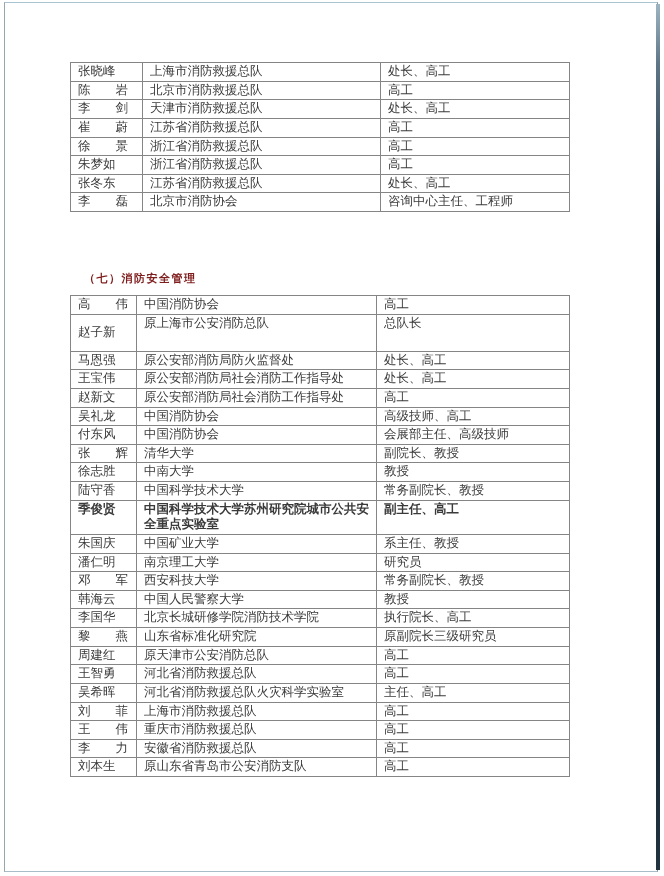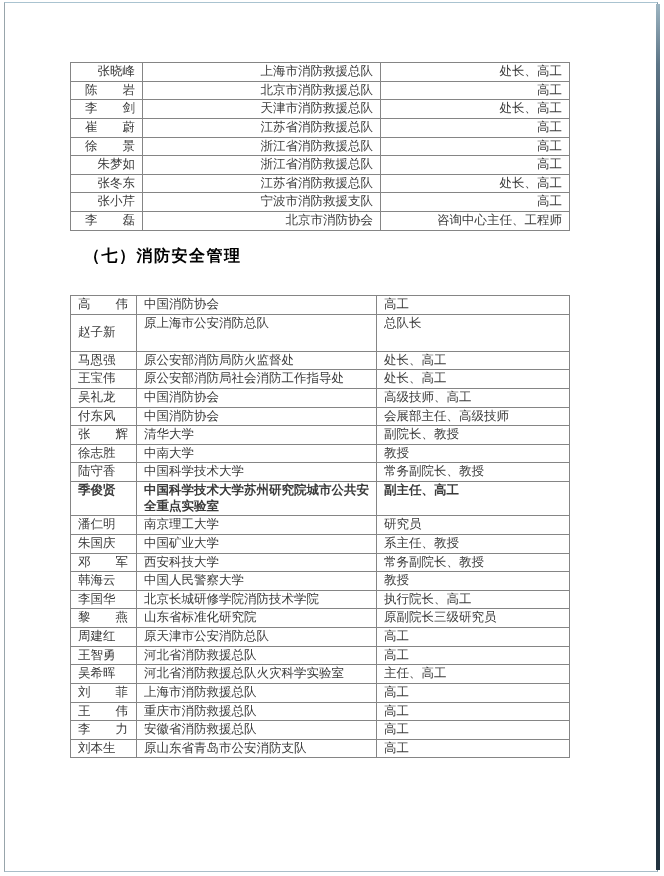--- a/index.html
+++ b/index.html
@@ -16,38 +16,38 @@
     border-bottom-color:#a9bdc8; border-right-color:#7e98a8;
   }
   .dark-edge {
     position:absolute; left:656px; top:4px; width:4px; height:866px;
     background:linear-gradient(180deg,#9db5c2 0%,#5d7587 7%,#16242f 28%,#0f1d29 65%,#223340 100%);
   }
   table.roster {
     position:absolute; left:70px; width:500px;
     border-collapse:collapse; table-layout:fixed;
   }
-  #table1 { top:62px;text-align:right; }
+  #table1 { top:62px; }
   #table2 { top:295px; }
   table.roster td {
     border:1px solid #858585;
     padding:1px 7px; height:15px;
     font-size:12.5px; line-height:1.25; color:#3a3a3a;
     vertical-align:middle; overflow:hidden; white-space:normal;
     word-break:break-all;
   }
   #table1 col.c-name { width:72px; } #table1 col.c-org { width:238px; }
   #table2 col.c-name { width:66px; } #table2 col.c-org { width:240px; }
   tr.tall-a td { height:34px; vertical-align:top; }
   tr.tall-a td.cell-name { vertical-align:middle;margin-left:44px; }
   tr.tall-b td { height:30px; vertical-align:top;font-weight:bold; }
   .section-heading {
-    position:absolute; left:84px; top:246px; margin:0;
-    font-size:16px; font-weight:bold; letter-spacing:1.5px;
-    color:#000000; white-space:nowrap;
+    position:absolute; left:84px; top:271px; margin:0;
+    font-size:11px; font-weight:bold; letter-spacing:1.5px;
+    color:#7f1d1d; white-space:nowrap;
   }
 </style>
 </head>
 <body>
 
 <div class="canvas">
   <div class="page-frame"></div>
   <div class="dark-edge"></div>
 
   <table class="roster" id="table1">
@@ -86,25 +86,20 @@
           <td class="cell-name">朱梦如</td>
           <td class="cell-org">浙江省消防救援总队</td>
           <td class="cell-title">高工</td>
         </tr>
         <tr>
           <td class="cell-name">张冬东</td>
           <td class="cell-org">江苏省消防救援总队</td>
           <td class="cell-title">处长、高工</td>
         </tr>
         <tr>
-          <td class="cell-name">张小芹</td>
-          <td class="cell-org">宁波市消防救援支队</td>
-          <td class="cell-title">高工</td>
-        </tr>
-        <tr>
           <td class="cell-name">李　　磊</td>
           <td class="cell-org">北京市消防协会</td>
           <td class="cell-title">咨询中心主任、工程师</td>
         </tr>
       </tbody>
   </table>
 
   <h2 class="section-heading">（七）消防安全管理</h2>
 
   <table class="roster" id="table2">
@@ -128,20 +123,25 @@
           <td class="cell-name">马恩强</td>
           <td class="cell-org">原公安部消防局防火监督处</td>
           <td class="cell-title">处长、高工</td>
         </tr>
         <tr>
           <td class="cell-name">王宝伟</td>
           <td class="cell-org">原公安部消防局社会消防工作指导处</td>
           <td class="cell-title">处长、高工</td>
         </tr>
         <tr>
+          <td class="cell-name">赵新文</td>
+          <td class="cell-org">原公安部消防局社会消防工作指导处</td>
+          <td class="cell-title">高工</td>
+        </tr>
+        <tr>
           <td class="cell-name">吴礼龙</td>
           <td class="cell-org">中国消防协会</td>
           <td class="cell-title">高级技师、高工</td>
         </tr>
         <tr>
           <td class="cell-name">付东风</td>
           <td class="cell-org">中国消防协会</td>
           <td class="cell-title">会展部主任、高级技师</td>
         </tr>
         <tr>
@@ -158,30 +158,30 @@
           <td class="cell-name">陆守香</td>
           <td class="cell-org">中国科学技术大学</td>
           <td class="cell-title">常务副院长、教授</td>
         </tr>
         <tr class="tall-b">
           <td class="cell-name">季俊贤</td>
           <td class="cell-org">中国科学技术大学苏州研究院城市公共安全重点实验室</td>
           <td class="cell-title">副主任、高工</td>
         </tr>
         <tr>
+          <td class="cell-name">朱国庆</td>
+          <td class="cell-org">中国矿业大学</td>
+          <td class="cell-title">系主任、教授</td>
+        </tr>
+        <tr>
           <td class="cell-name">潘仁明</td>
           <td class="cell-org">南京理工大学</td>
           <td class="cell-title">研究员</td>
         </tr>
         <tr>
-          <td class="cell-name">朱国庆</td>
-          <td class="cell-org">中国矿业大学</td>
-          <td class="cell-title">系主任、教授</td>
-        </tr>
-        <tr>
           <td class="cell-name">邓　　军</td>
           <td class="cell-org">西安科技大学</td>
           <td class="cell-title">常务副院长、教授</td>
         </tr>
         <tr>
           <td class="cell-name">韩海云</td>
           <td class="cell-org">中国人民警察大学</td>
           <td class="cell-title">教授</td>
         </tr>
         <tr>

